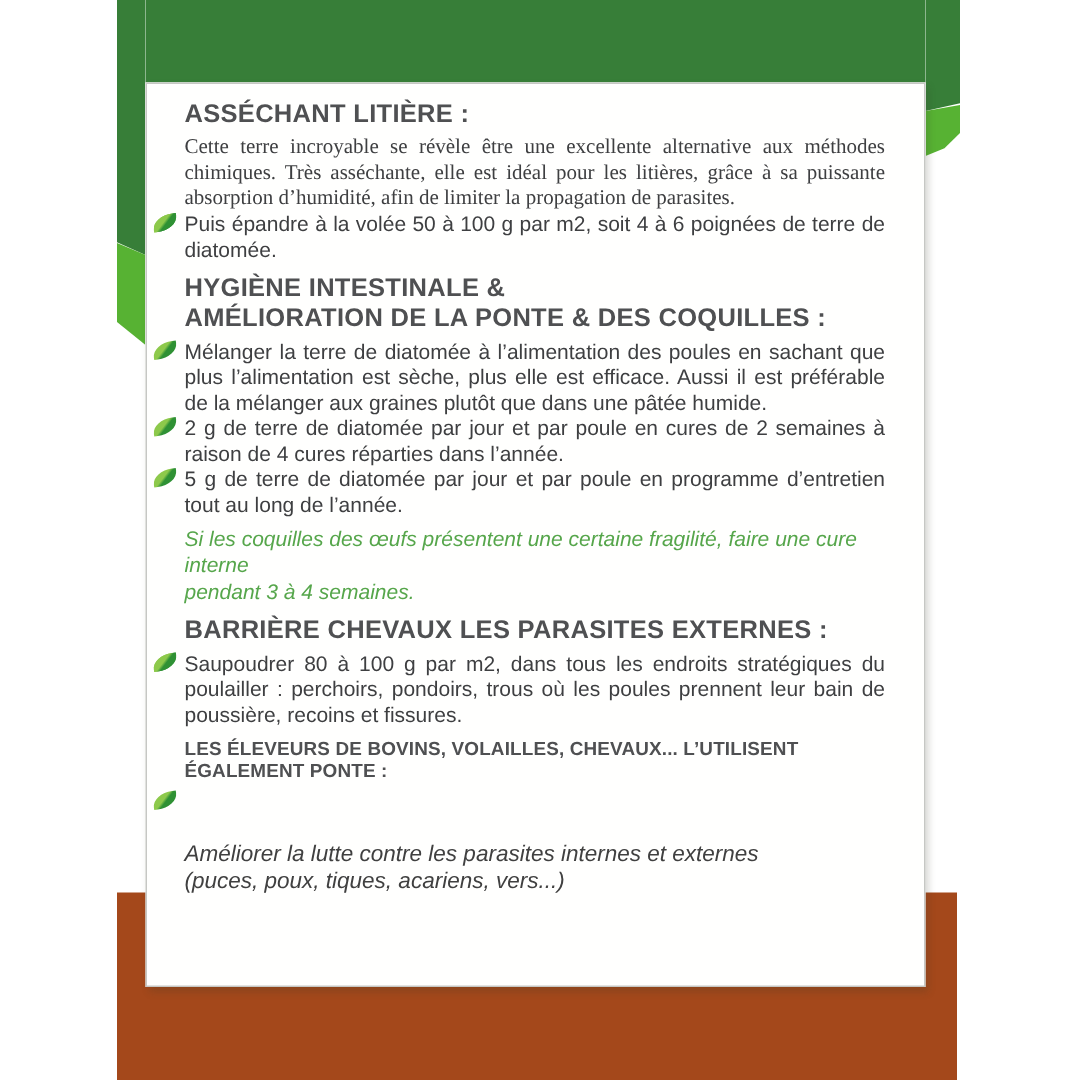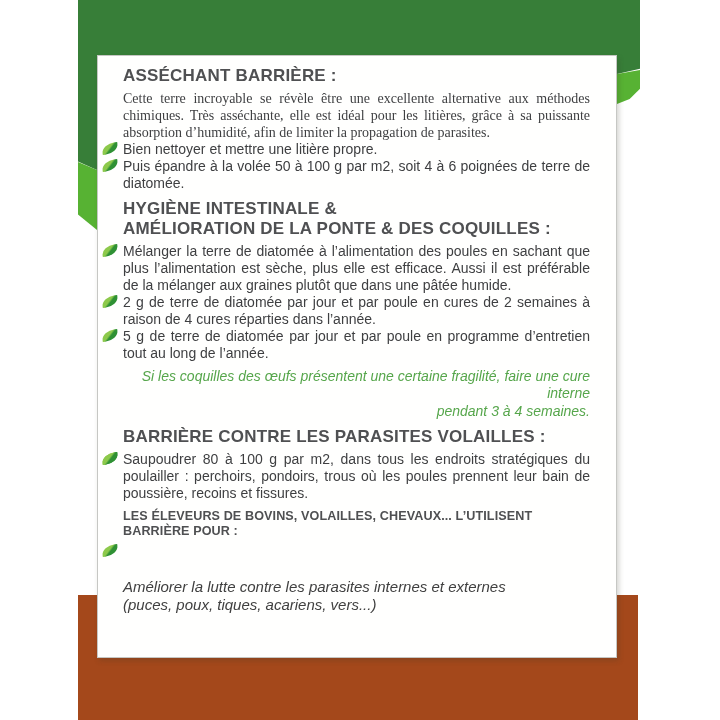--- a/index.html
+++ b/index.html
@@ -59,21 +59,21 @@
     text-align:justify;margin:0;
   }
   .leaf{
     position:absolute;left:-21px;top:2px;width:16px;height:11px;
     background:linear-gradient(135deg,#8dc94b 45%,#2f9134 55%);
     border-radius:85% 0 85% 0;
     transform:rotate(-8deg);
   }
   .sec-block{margin-bottom:7px;}
   .note{
-    font-style:italic;color:#56a64b;text-align:right;
+    font-style:italic;color:#56a64b;text-align:left;
     font-size:14px;line-height:17.5px;margin:6px 0 1px 0;
     white-space:pre-line;
   }
   .gbullet{
     position:relative;font-style:italic;color:#404040;
     font-size:15px;line-height:18.2px;margin:0;text-align:left;
     white-space:pre-line;
   }
   .gbullet .leaf{top:3px;}
 </style>
@@ -83,25 +83,24 @@
 <div class="shape banner-green-top"></div>
 <div class="shape banner-green-left-dark"></div>
 <div class="shape banner-green-left-light"></div>
 <div class="shape banner-green-right-dark"></div>
 <div class="shape banner-green-right-light"></div>
 <div class="shape banner-brown"></div>
 
 <div class="card">
 
   <div class="sec-block">
-    <h2 class="sec">ASSÉCHANT BARRIÈRE :</h2>
+    <h2 class="sec">ASSÉCHANT LITIÈRE :</h2>
     <p class="para">Cette terre incroyable se révèle être une excellente alternative aux méthodes chimiques. Très asséchante, elle est idéal pour les litières, grâce à sa puissante absorption d’humidité, afin de limiter la propagation de parasites.</p>
     <div class="bullet">
       <span class="leaf"></span>
-      <span>Bien nettoyer et mettre une litière propre.</span>
     </div>
     <div class="bullet">
       <span class="leaf"></span>
       <span>Puis épandre à la volée 50 à 100 g par m2, soit 4 à 6 poignées de terre de diatomée.</span>
     </div>
   </div>
 
   <div class="sec-block">
     <h2 class="sec">HYGIÈNE INTESTINALE &amp;
 AMÉLIORATION DE LA PONTE &amp; DES COQUILLES :</h2>
@@ -115,32 +114,32 @@
     </div>
     <div class="bullet">
       <span class="leaf"></span>
       <span>5 g de terre de diatomée par jour et par poule en programme d’entretien tout au long de l’année.</span>
     </div>
     <p class="note">Si les coquilles des œufs présentent une certaine fragilité, faire une cure interne
 pendant 3 à 4 semaines.</p>
   </div>
 
   <div class="sec-block">
-    <h2 class="sec">BARRIÈRE CONTRE LES PARASITES VOLAILLES :</h2>
+    <h2 class="sec">BARRIÈRE CHEVAUX LES PARASITES EXTERNES :</h2>
     <div class="bullet">
       <span class="leaf"></span>
     </div>
     <div class="bullet">
       <span class="leaf"></span>
       <span>Saupoudrer 80 à 100 g par m2, dans tous les endroits stratégiques du poulailler : perchoirs, pondoirs, trous où les poules prennent leur bain de poussière, recoins et fissures.</span>
     </div>
   </div>
 
   <div class="sec-block">
-    <h3 class="small">LES ÉLEVEURS DE BOVINS, VOLAILLES, CHEVAUX... L’UTILISENT BARRIÈRE POUR :</h3>
+    <h3 class="small">LES ÉLEVEURS DE BOVINS, VOLAILLES, CHEVAUX... L’UTILISENT ÉGALEMENT PONTE :</h3>
     <div class="gbullet">
       <span class="leaf"></span>
       <span>Améliorer la lutte contre les parasites internes et externes
 (puces, poux, tiques, acariens, vers...)</span>
     </div>
 
   </div>
 
 </div>
 

